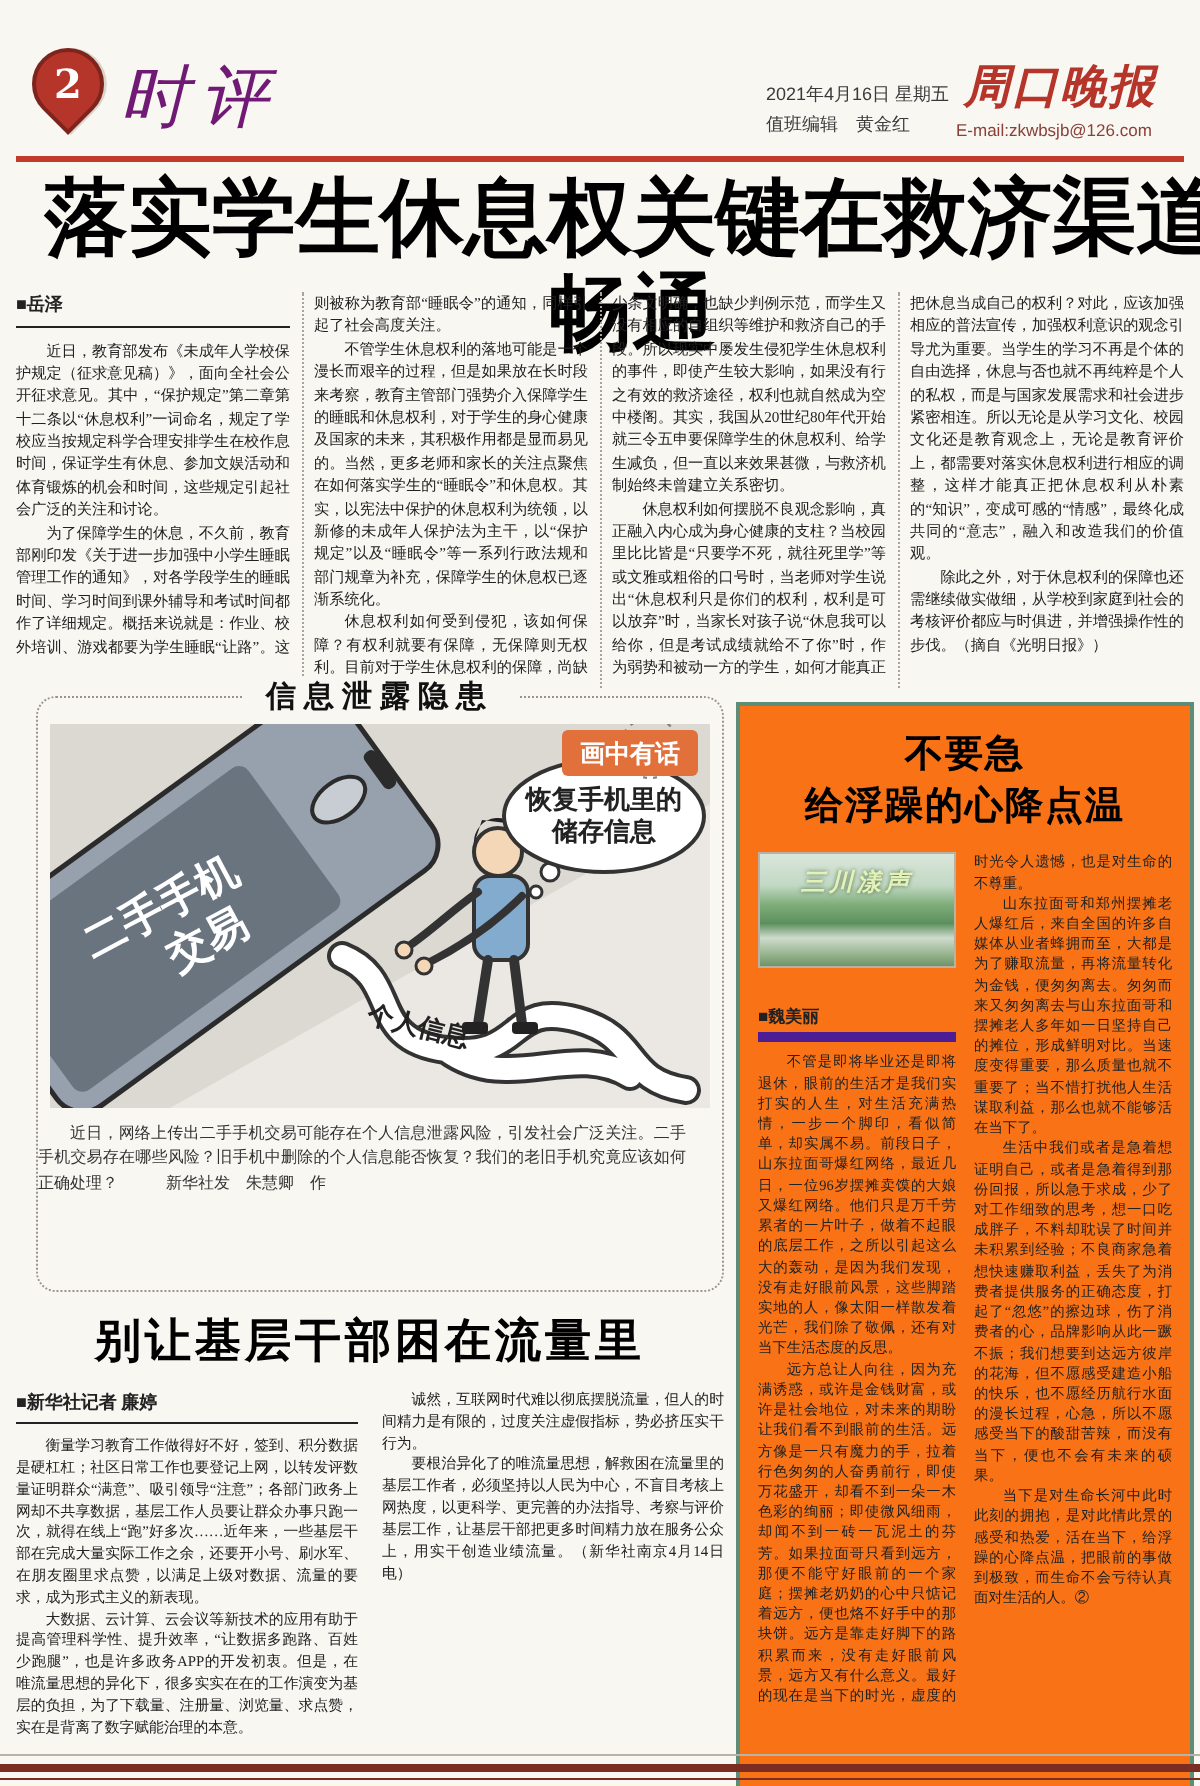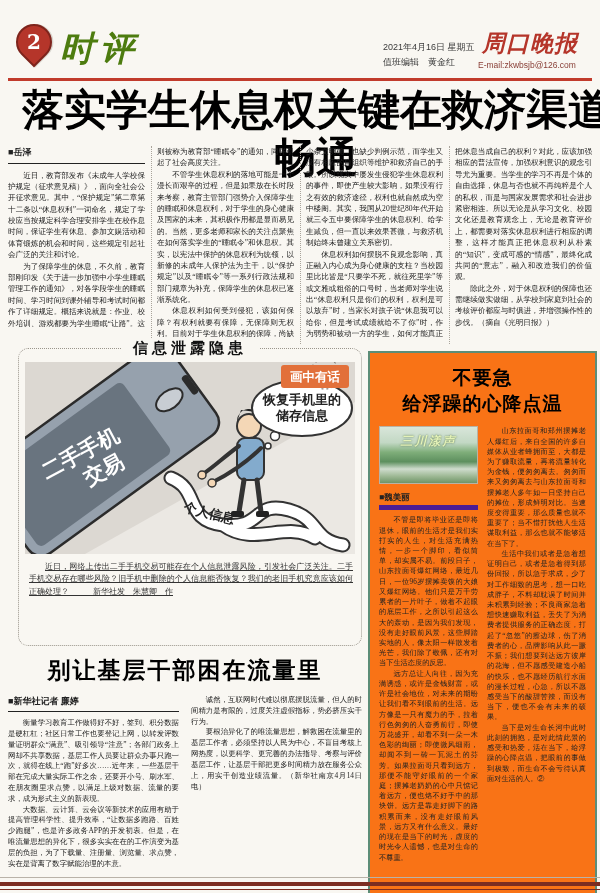--- a/index.html
+++ b/index.html
@@ -16,22 +16,22 @@
     border-radius:50% 50% 50% 0; transform:rotate(-45deg);
     box-shadow:1px 1px 0 #d9d5cd;
   }
   .pin span {
     position:absolute; left:0; top:0; width:100%; height:100%;
     display:flex; align-items:center; justify-content:center;
     transform:rotate(45deg); color:#fff; font-size:20px; font-weight:bold;
     font-family:"DejaVu Serif", serif;
   }
   .section-title {
-    position:absolute; left:60px; top:26px; font-size:34px; font-weight:bold;
-    font-style:italic; letter-spacing:6px; color:#4d7c0f;
+    position:absolute; left:60px; top:26px; font-size:34px; font-weight:normal;
+    font-style:italic; letter-spacing:6px; color:#701a75;
   }
   .dateblock { position:absolute; left:383px; top:40px; font-size:9px; color:#3a3a3a; line-height:1.7; font-family:"Liberation Sans", sans-serif; }
   .masthead { position:absolute; left:482px; top:28px; font-size:23px; font-weight:bold; font-style:italic; color:#b5352a; letter-spacing:1px; }
   .email { position:absolute; left:478px; top:60px; font-size:8.5px; color:#8a4038; font-family:"Liberation Sans", sans-serif; }
   .red-rule { position:absolute; left:8px; top:78px; width:584px; height:3px; background:#c13b2c; }
   
   .headline {
     position:absolute; left:0; top:86px; width:600px; text-align:center;
     font-size:42px; font-weight:900; letter-spacing:0px; line-height:1.15;
     font-family:"Liberation Serif", serif; color:#000;margin-left:16px;
@@ -54,24 +54,23 @@
     position:absolute; left:18px; top:348px; width:344px; height:298px;
     border:1.5px dotted #9a958c; border-radius:10px;
   }
   .cartoon-title {
     position:absolute; top:-10px; left:50%; transform:translateX(-50%);
     background:#f9f7f2; padding:0 12px; font-size:15px; font-weight:bold;
     letter-spacing:4px; white-space:nowrap; color:#111;
   }
   .cartoon-svg { position:absolute; left:6px; top:13px; }
   .cartoon-caption {
-    position:absolute; left:10px; top:212px; width:324px;
+    position:absolute; left:0; top:212px; width:324px;
     font-size:8px; line-height:1.55; text-align:justify; color:#333;
     word-break:break-all;
-    text-decoration:underline;
   }
   
   .article2 { position:absolute; left:8px; top:655px; width:354px; }
   .article2 h2 {
     text-align:center; font-size:23px; font-weight:900; letter-spacing:2px;
     margin-bottom:9px; color:#000;
   }
   .article2-cols {
     height:178px; column-count:2; column-gap:12px; column-fill:auto;
     font-size:7.4px; line-height:1.46; text-align:justify; overflow:hidden;
@@ -85,21 +84,21 @@
   .right-box h2 {
     text-align:center; font-size:19px; font-weight:900; line-height:1.35;
     letter-spacing:1px; margin:4px 0 10px; color:#000;
   }
   .right-cols {
     height:438px; column-count:2; column-gap:9px; column-fill:auto;
     font-size:7.2px; line-height:1.42; text-align:justify; overflow:hidden;
     color:#222; word-break:break-all;
   }
   .col-photo {
-    width:100%; height:58px; margin-bottom:7px; position:relative;
+    width:100%; height:58px; margin-bottom:18px; position:relative;
     border:1px solid #b9b2a4;
     background:linear-gradient(180deg,#d9e6da 0%,#c2d8c4 28%,#7fae7a 45%,#5d8f5e 62%,#cfdccd 75%,#9db894 88%,#6f9468 100%);
   }
   .col-photo .photo-label {
     position:absolute; top:6px; left:0; width:100%; text-align:center;
     font-size:12px; font-weight:bold; font-style:italic; letter-spacing:2px;
     color:#e4f2b8; text-shadow:0 0 2px #4a6b45;
   }
   .right-byline {
     font-size:8.5px; font-weight:bold; border-bottom:5px solid #4c1d95;

